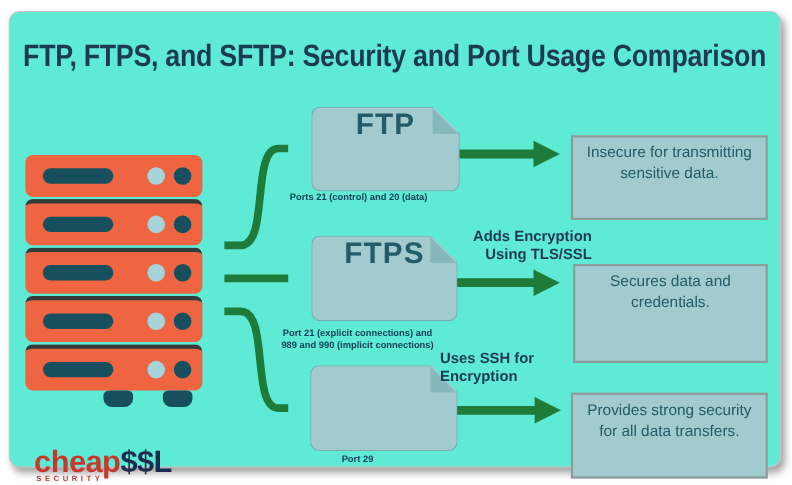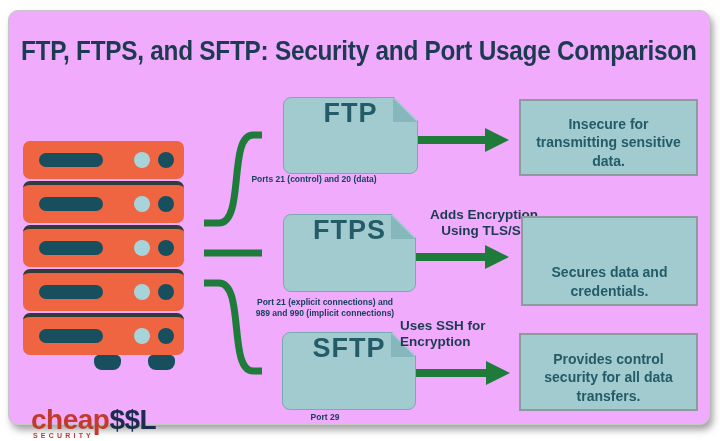--- a/index.html
+++ b/index.html
@@ -3,21 +3,21 @@
 <meta charset="utf-8">
 <style>
   html,body{margin:0;padding:0;}
   body{
     width:720px;height:441px;position:relative;overflow:hidden;
     background:#ffffff;
     font-family:"Liberation Sans",sans-serif;
   }
   .card{
     position:absolute;left:8px;top:10px;width:700px;height:413px;
-    background:#f0abfc;border:1px solid #c6c6c6;border-radius:10px;
+    background:#5eead4;border:1px solid #c6c6c6;border-radius:10px;
     box-shadow:3px 5px 7px rgba(90,90,90,.55);
   }
   .title{
     position:absolute;left:12px;top:24px;margin:0;
     font-size:28px;font-weight:bold;color:var(--navy,#1d3b50);
     white-space:nowrap;letter-spacing:-.3px;
     transform:scaleX(.87);transform-origin:left center;
   }
   
   .server{position:absolute;left:14px;top:130px;width:161px;height:229px;}
@@ -44,35 +44,35 @@
   }
   .fold{position:absolute;top:0;right:0;width:24px;height:24px;background:var(--fold,#85b7bd);
     clip-path:polygon(0 0,100% 100%,0 100%);}
   .proto{font-size:27px;font-weight:bold;letter-spacing:1px;color:var(--label_teal,#275d6a);}
   .file-ftp {left:250px;top:86px; width:135px;height:77px;}
   .file-ftps{left:250px;top:203px;width:133px;height:78px;}
   .file-sftp{left:249px;top:321px;width:134px;height:78px;}
   
   .ports{position:absolute;text-align:center;white-space:pre-line;
     font-size:8.5px;font-weight:bold;color:var(--port_navy,#16415c);line-height:10.5px;}
-  .ports-ftp {left:220px;top:163px;width:170px;}
+  .ports-ftp {left:232px;top:163px;width:170px;}
   .ports-ftps{left:221px;top:286px;width:190px;}
   .ports-sftp{left:231px;top:401px;width:170px;}
   
   .alabel{position:absolute;font-size:13.5px;font-weight:bold;color:var(--navy,#1d3b50);
     white-space:pre-line;line-height:16px;}
   .alabel-ftp {left:391px;top:99px; width:120px;text-align:center;}
   .alabel-ftps{left:389px;top:196px;width:140px;text-align:right;}
   .alabel-sftp{left:391px;top:307px;width:125px;}
   
   .result{
-    position:absolute;display:flex;align-items:flex-end;justify-content:center;
+    position:absolute;display:flex;align-items:flex-start;justify-content:center;
     background:var(--teal,#a2cbd0);border:2px solid var(--box_border,#8c9c9c);
-    text-align:center;font-size:14px;font-weight:bold;color:var(--label_teal,#275d6a);
-    line-height:18.5px;padding:4px 8px;box-sizing:border-box;
+    text-align:center;font-size:14px;font-weight:normal;color:var(--label_teal,#275d6a);
+    line-height:18.5px;padding:4px 8px;box-sizing:border-box;margin-top:24px;
   }
   .result-ftp {left:510px;top:88px; width:179px;height:77px;}
   .result-ftps{left:512px;top:205px;width:177px;height:90px;}
   .result-sftp{left:510px;top:322px;width:179px;height:78px;}
   
   .logo{position:absolute;left:22px;top:375px;margin-top:20px;}
   .logo-row{font-size:28px;font-weight:bold;line-height:28px;letter-spacing:-.5px;}
   .logo-cheap{color:var(--logo_red,#c33a2d);}
   .logo-ssl{color:var(--logo_navy,#1c2c4e);}
   .logo-tag{font-size:7px;font-weight:bold;color:var(--logo_red,#c33a2d);
@@ -150,27 +150,26 @@
   <div class="ports ports-ftps">Port 21 (explicit connections) and
 989 and 990 (implicit connections)</div>
   <div class="alabel alabel-ftps">Adds Encryption
 Using TLS/SSL</div>
   <div class="result result-ftps">
     <span>Secures data and credentials.</span>
   </div>
 
   <div class="file file-sftp">
     <span class="fold"></span>
-    <span class="proto">SFTP</span>
   </div>
   <div class="ports ports-sftp">Port 29</div>
   <div class="alabel alabel-sftp">Uses SSH for
 Encryption</div>
   <div class="result result-sftp">
-    <span>Provides control security for all data transfers.</span>
+    <span>Provides strong security for all data transfers.</span>
   </div>
 
   <div class="logo">
     <div class="logo-row">
       <span class="logo-cheap">cheap</span><span class="logo-ssl">$$L</span>
     </div>
     <div class="logo-tag">SECURITY</div>
   </div>
 
 </div>

